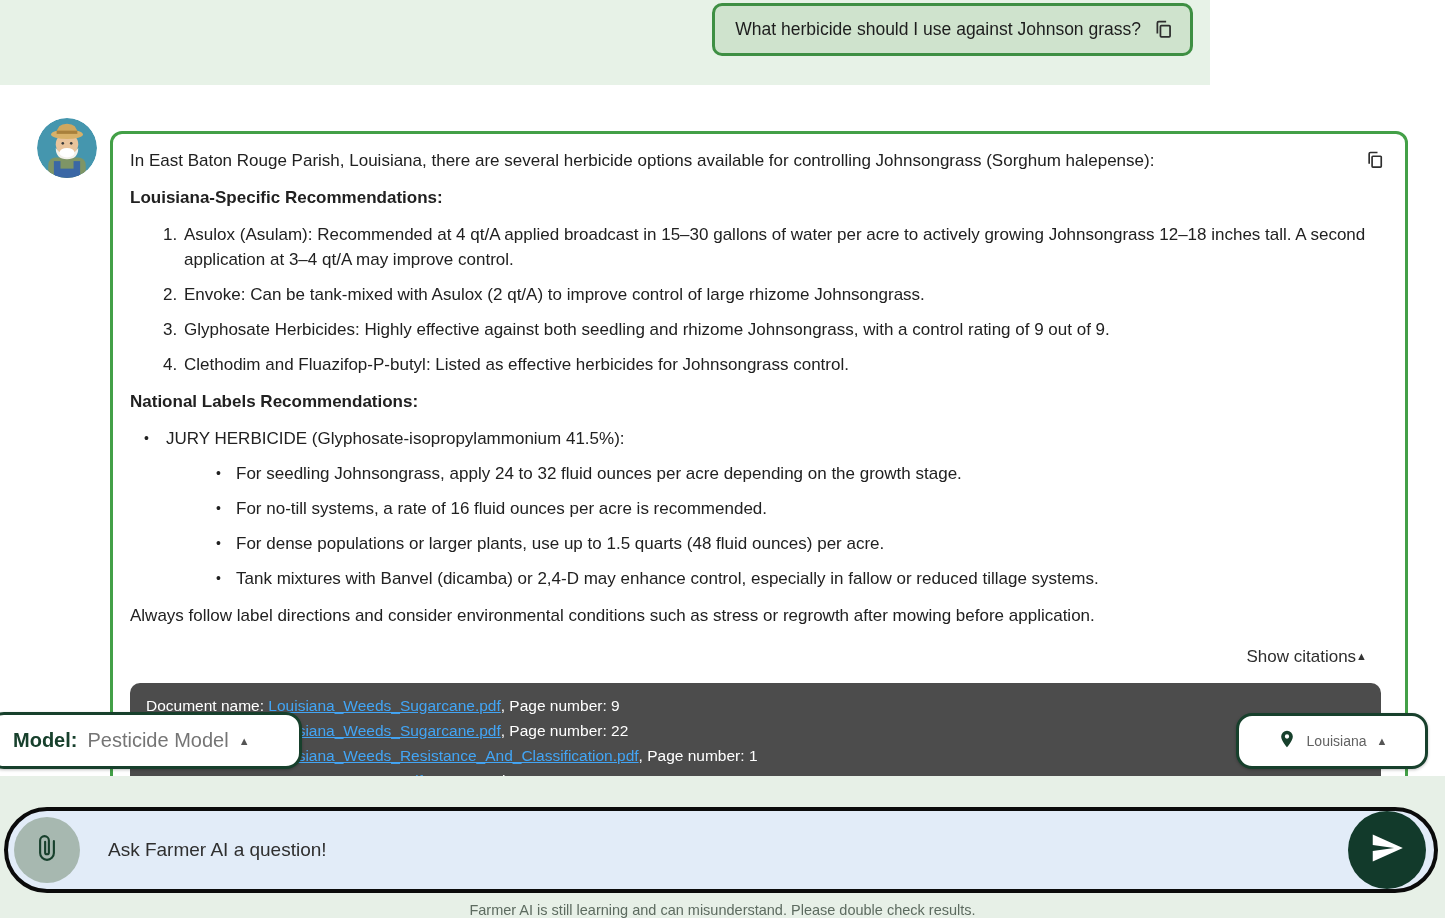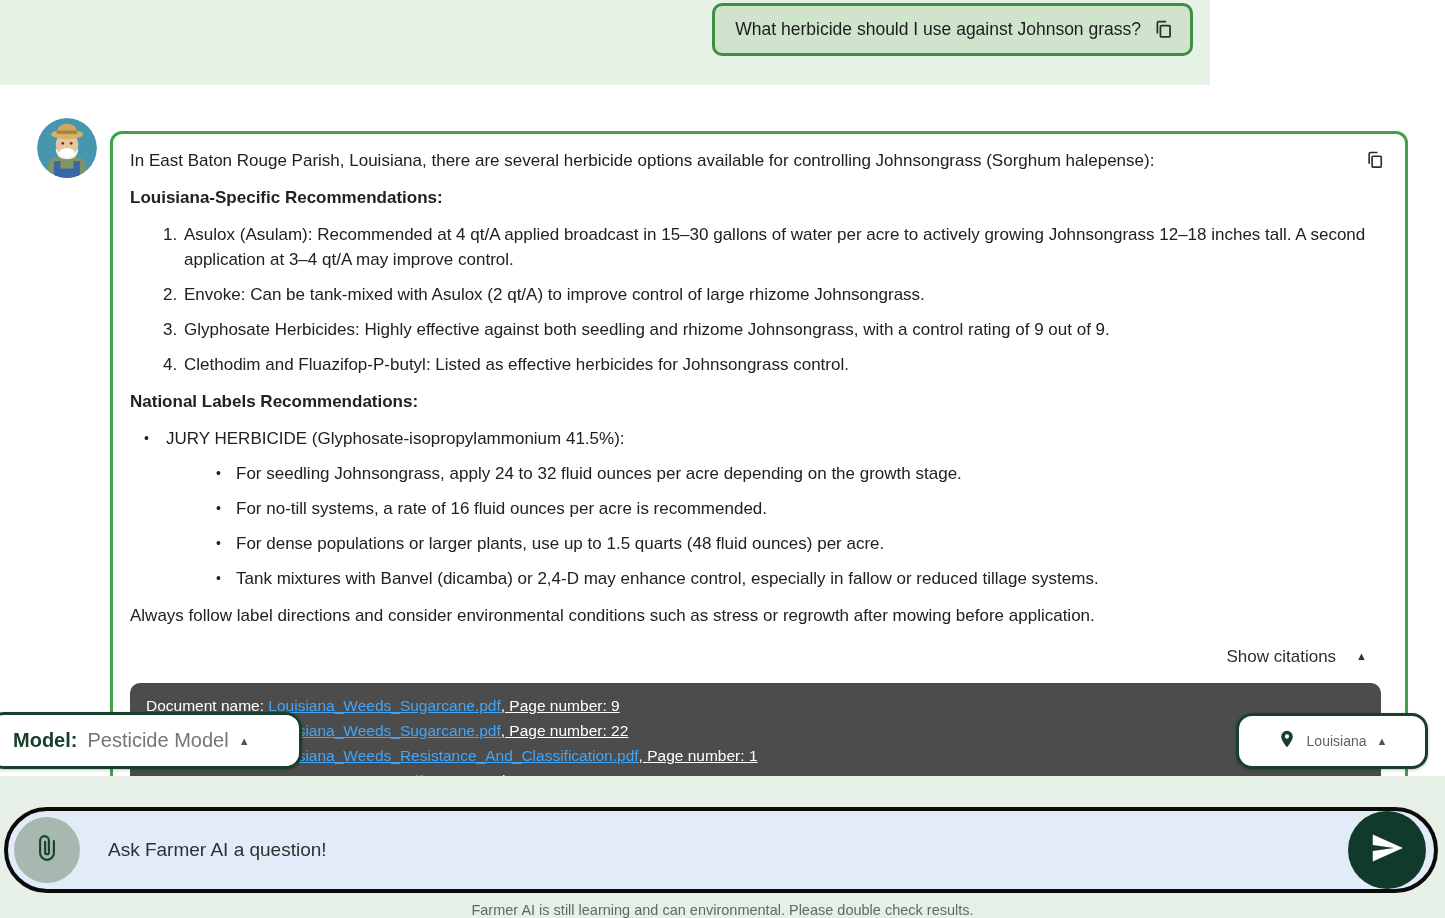--- a/index.html
+++ b/index.html
@@ -46,31 +46,31 @@
   ul.blist { list-style:none; margin:0 0 2px 0; }
   ul.blist > li { position:relative; margin-bottom:10px; }
   ul.l1 > li { padding-left:36px; }
   ul.l1 > li::before { content:"•"; position:absolute; left:14px; font-size:14px; }
   ul.l2 { margin-top:10px; }
   ul.l2 > li { padding-left:70px; }
   ul.l2 > li::before { content:"•"; position:absolute; left:50px; font-size:14px; }
   .closing { margin-top:12px !important; }
 
   .show-citations {
-    display:flex; justify-content:flex-end; align-items:center; gap:20px;
+    display:flex; justify-content:flex-end; align-items:center; gap:0;
     margin:16px 14px 14px 0; font-size:17px; color:#2e2e2e; cursor:pointer;
   }
   .show-citations .tri { font-size:11px; color:#333; }
 
   .citations-box {
     background:#4c4c4c; border-radius:10px;
     padding:10px 16px 14px 16px;
     color:#ffffff; font-size:15.5px; line-height:25px;
   }
-  .cit-line { white-space:nowrap;text-decoration:underline; }
+  .cit-line { white-space:nowrap; }
   .cit-link { color:#42a5f5; text-decoration:underline; cursor:pointer; }
 
   
   .bottom-strip {
     position:absolute; left:0; bottom:0; width:1445px; height:142px;
     background:#e7f0e7; z-index:5;
   }
   .pill {
     position:absolute; z-index:10; background:#ffffff;
     border:3px solid #17402c; border-radius:16px;
@@ -230,13 +230,13 @@
   <input class="composer-input" type="text" placeholder="Ask Farmer AI a question!" style="">
   <div class="send-btn">
     <span>
       <svg width="38" height="38" viewBox="0 0 24 24">
           <path d="M3 20.5 22 12 3 3.5v6.6L16.5 12 3 13.9z" fill="#ffffff"></path>
         </svg>
     </span>
   </div>
 </div>
 
-<div class="footer-note">Farmer AI is still learning and can environmental. Please double check results.</div>
+<div class="footer-note">Farmer AI is still learning and can misunderstand. Please double check results.</div>
 
 </body></html>

